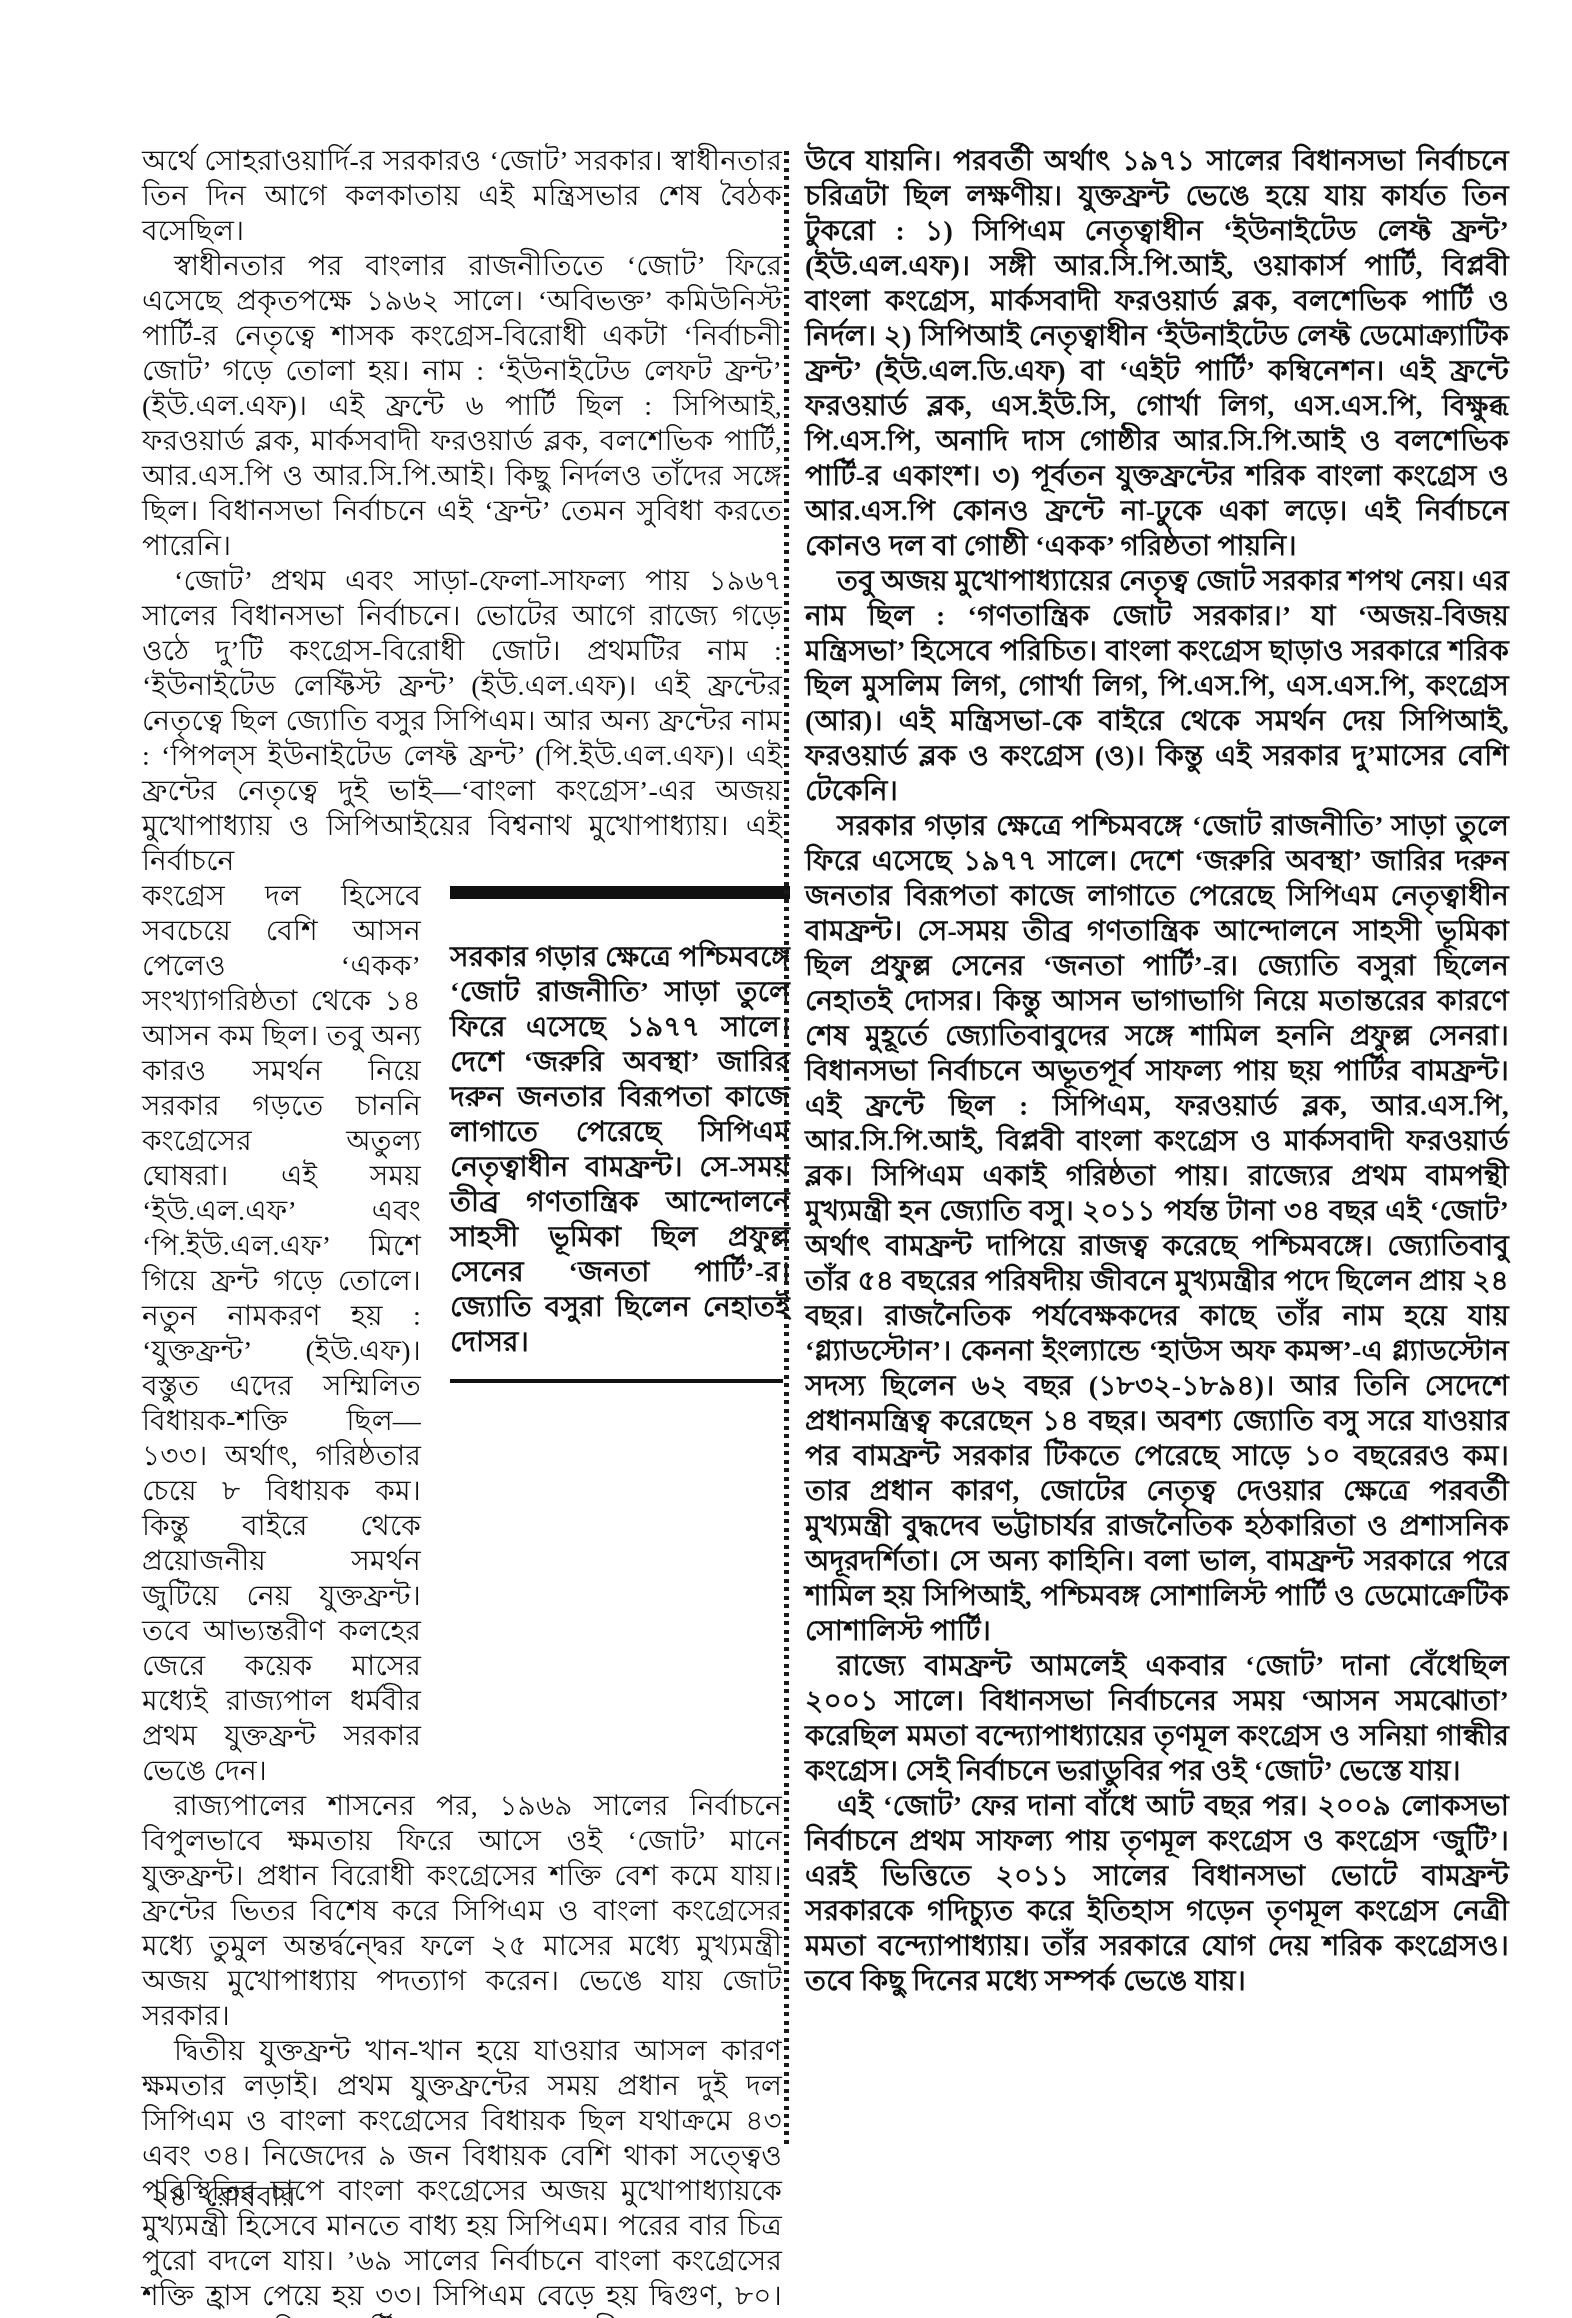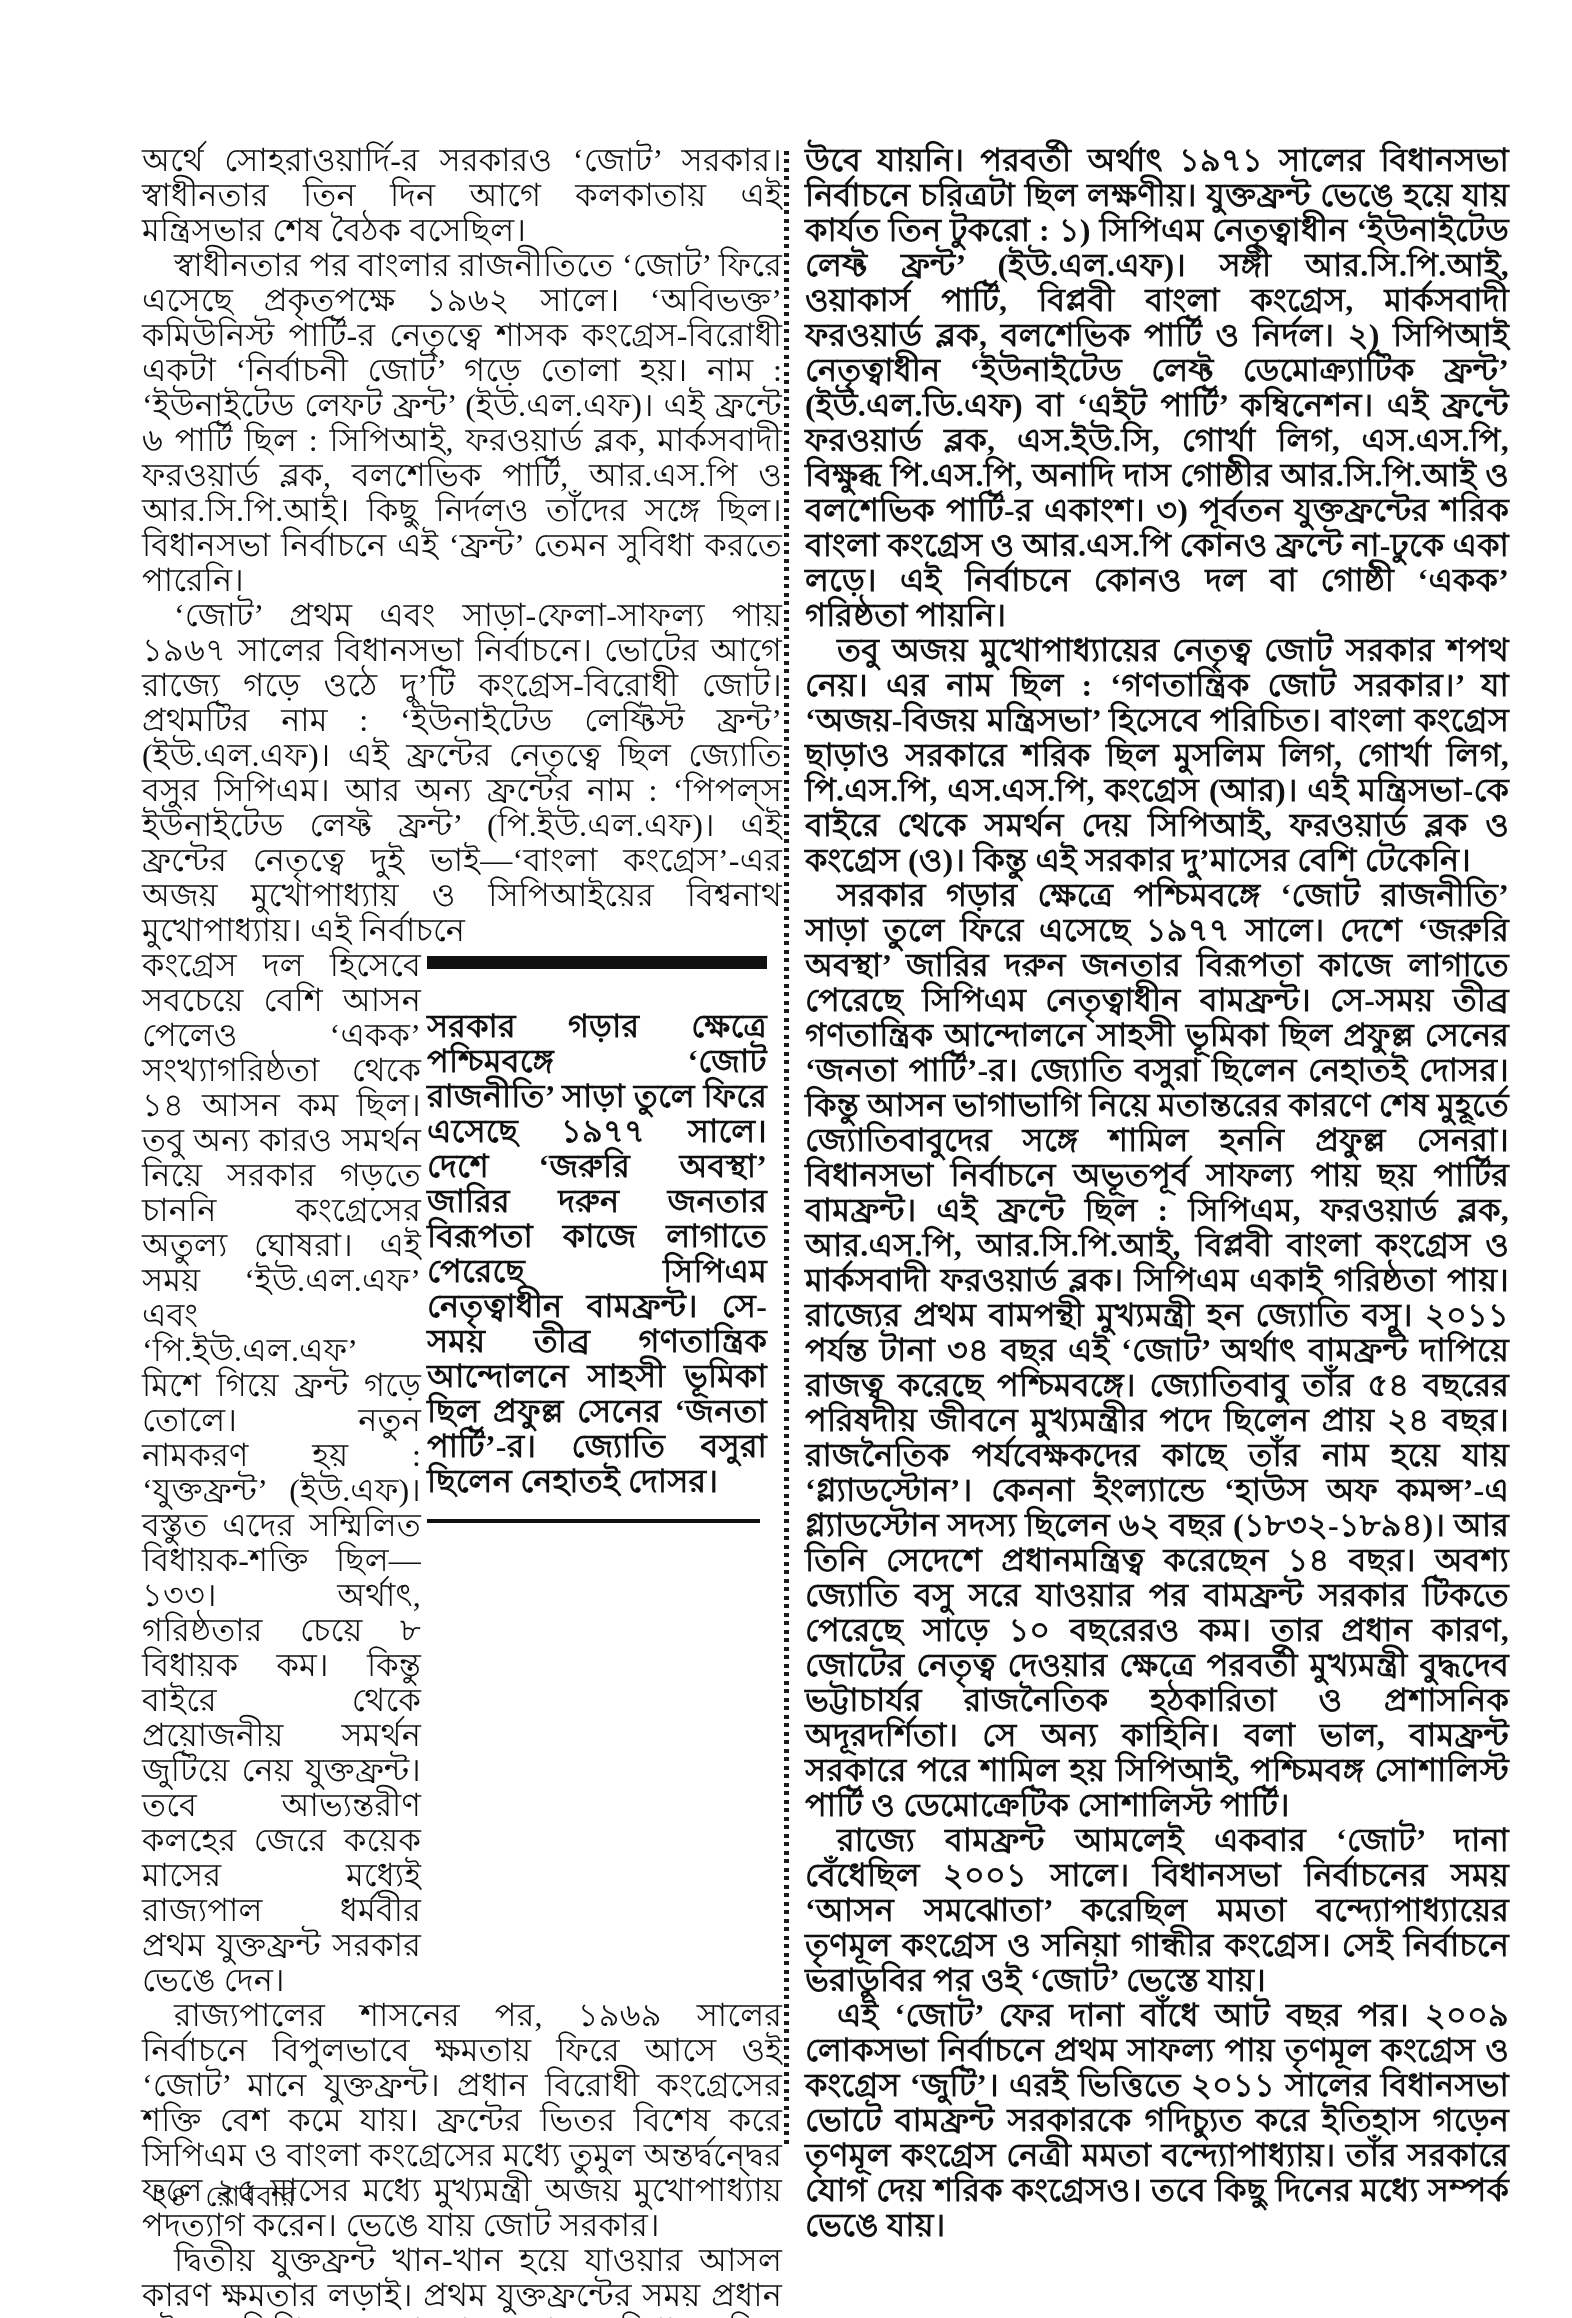--- a/index.html
+++ b/index.html
@@ -9,27 +9,27 @@
     background:#ffffff;
     font-family:"Liberation Serif","DejaVu Serif",serif;
     color:#101010;
     overflow:hidden;
   }
   .col{position:absolute;top:143px;}
   .col-left{left:142px;width:640px;}
   .col-right{left:805px;width:704px;font-weight:bold;}
   .body-text p{
     margin:0;
-    font-size:32px;
+    font-size:28px;
     line-height:35px;
     text-align:justify;
     letter-spacing:0.2px;
   }
   .body-text p.indent{text-indent:32px;}
-  .mid-band{display:flex;align-items:flex-start;gap:6px;}
+  .mid-band{display:flex;align-items:flex-start;gap:29px;}
   .narrow-cell{width:279px;flex:0 0 279px;}
   .quote-cell{width:340px;flex:0 0 340px;padding-top:7.7px;}
   .quote-bar{height:13px;background:#101010;margin-bottom:40px;}
   .quote-text{
     font-size:41px;
     line-height:61px;
     font-weight:bold;
     text-align:justify;
     margin:0;
   }

